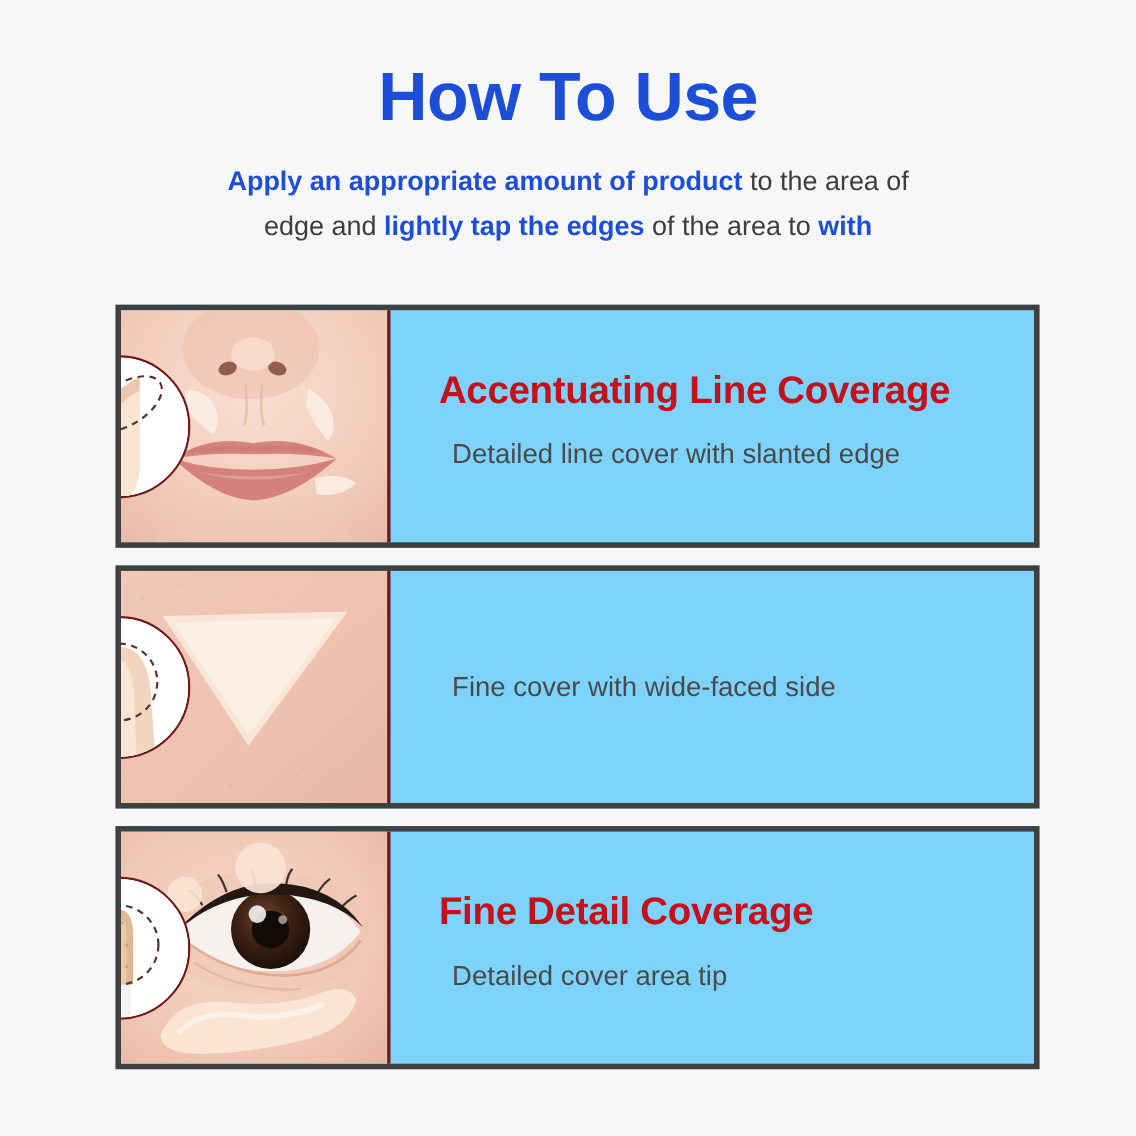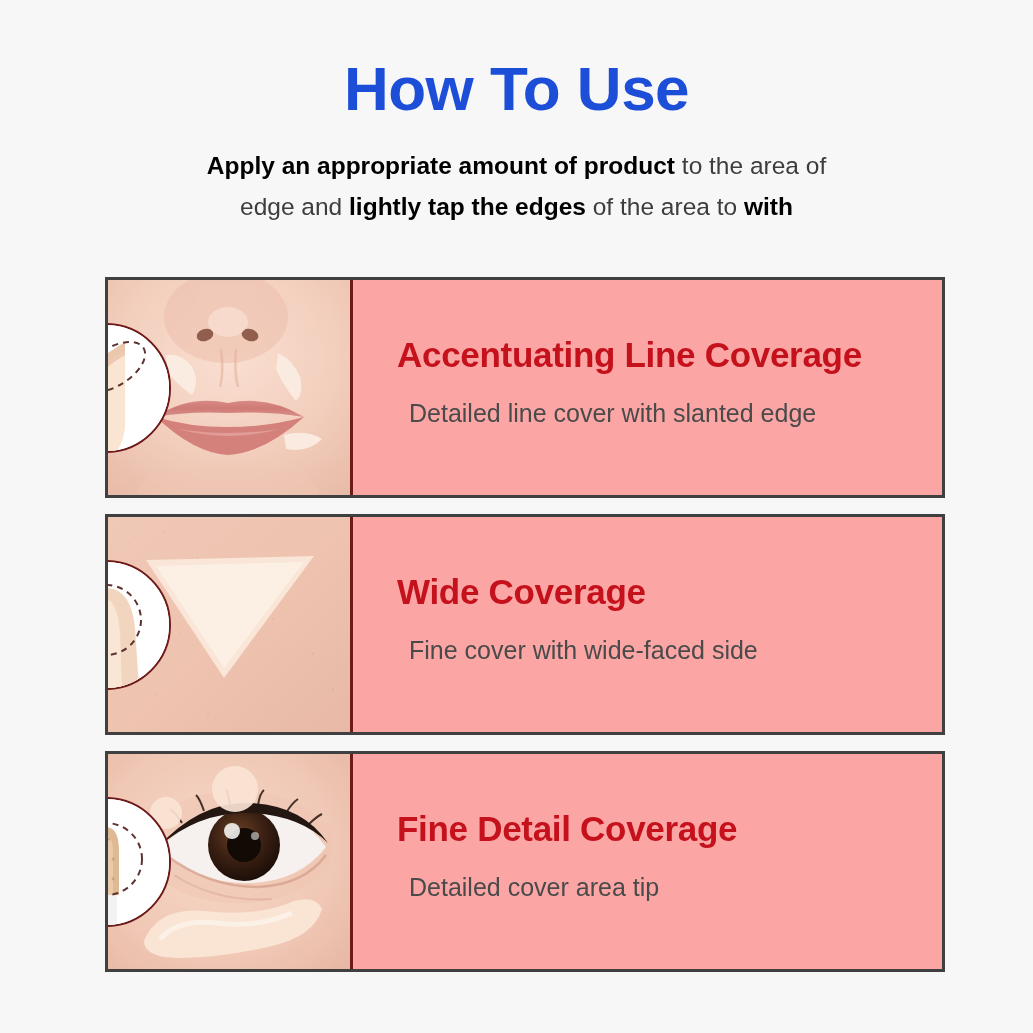--- a/index.html
+++ b/index.html
@@ -29,34 +29,34 @@
     margin: 0;
   }
   .subtitle {
     margin: 26px auto 0 auto;
     width: 790px;
     font-size: 24.5px;
     line-height: 1.66;
     color: #3d3d3d;
     font-weight: normal;
   }
-  .subtitle b { font-weight: bold; color: #000000; }
+  .subtitle b { font-weight: bold; color: #1d4ed8; }
 
   
   .cards {
     position: absolute;
     left: 105px;
     top: 277px;
     width: 840px;
   }
   .card {
     position: relative;
     box-sizing: border-box;
-    border: 3px solid #404040;
-    background: #fca5a5;
+    border: 5px solid #404040;
+    background: #7dd3fc;
     display: flex;
     height: 221px;
     margin-bottom: 16px;
   }
   .card-photo {
     width: 242px;
     flex: 0 0 242px;
     border-right: 3px solid #6e1a1a;
     position: relative;
     overflow: hidden;
@@ -209,21 +209,20 @@
 
           <path d="M30 126 L34 66 Q38 26 63 26 Q88 26 92 66 L96 126 Z" fill="#f2d5be"></path>
           <path d="M47 126 L49 70 Q52 38 63 38 Q74 38 77 70 L79 126 Z" fill="#fae6d4"></path>
           <path d="M30 126 L34 66 Q38 26 63 26 L63 126 Z" fill="#eccbb2" opacity="0.5"></path>
 
           <circle cx="63" cy="58" r="35" fill="none" stroke="#5d3330" stroke-width="2" stroke-dasharray="6 5"></circle>
         </svg>
       </div>
     </div>
     <div class="card-body">
-      <h2 class="card-title">Wide Coverage</h2>
       <p class="card-desc">Fine cover with wide-faced side</p>
     </div>
   </div>
 
   <div class="card">
     <div class="card-photo">
       <svg class="photo-svg" viewBox="0 0 242 221" preserveAspectRatio="xMidYMid slice">
         <defs>
           <radialGradient id="sk3" cx="45%" cy="45%" r="80%">
             <stop offset="0%" stop-color="#f7d8c8"></stop>

